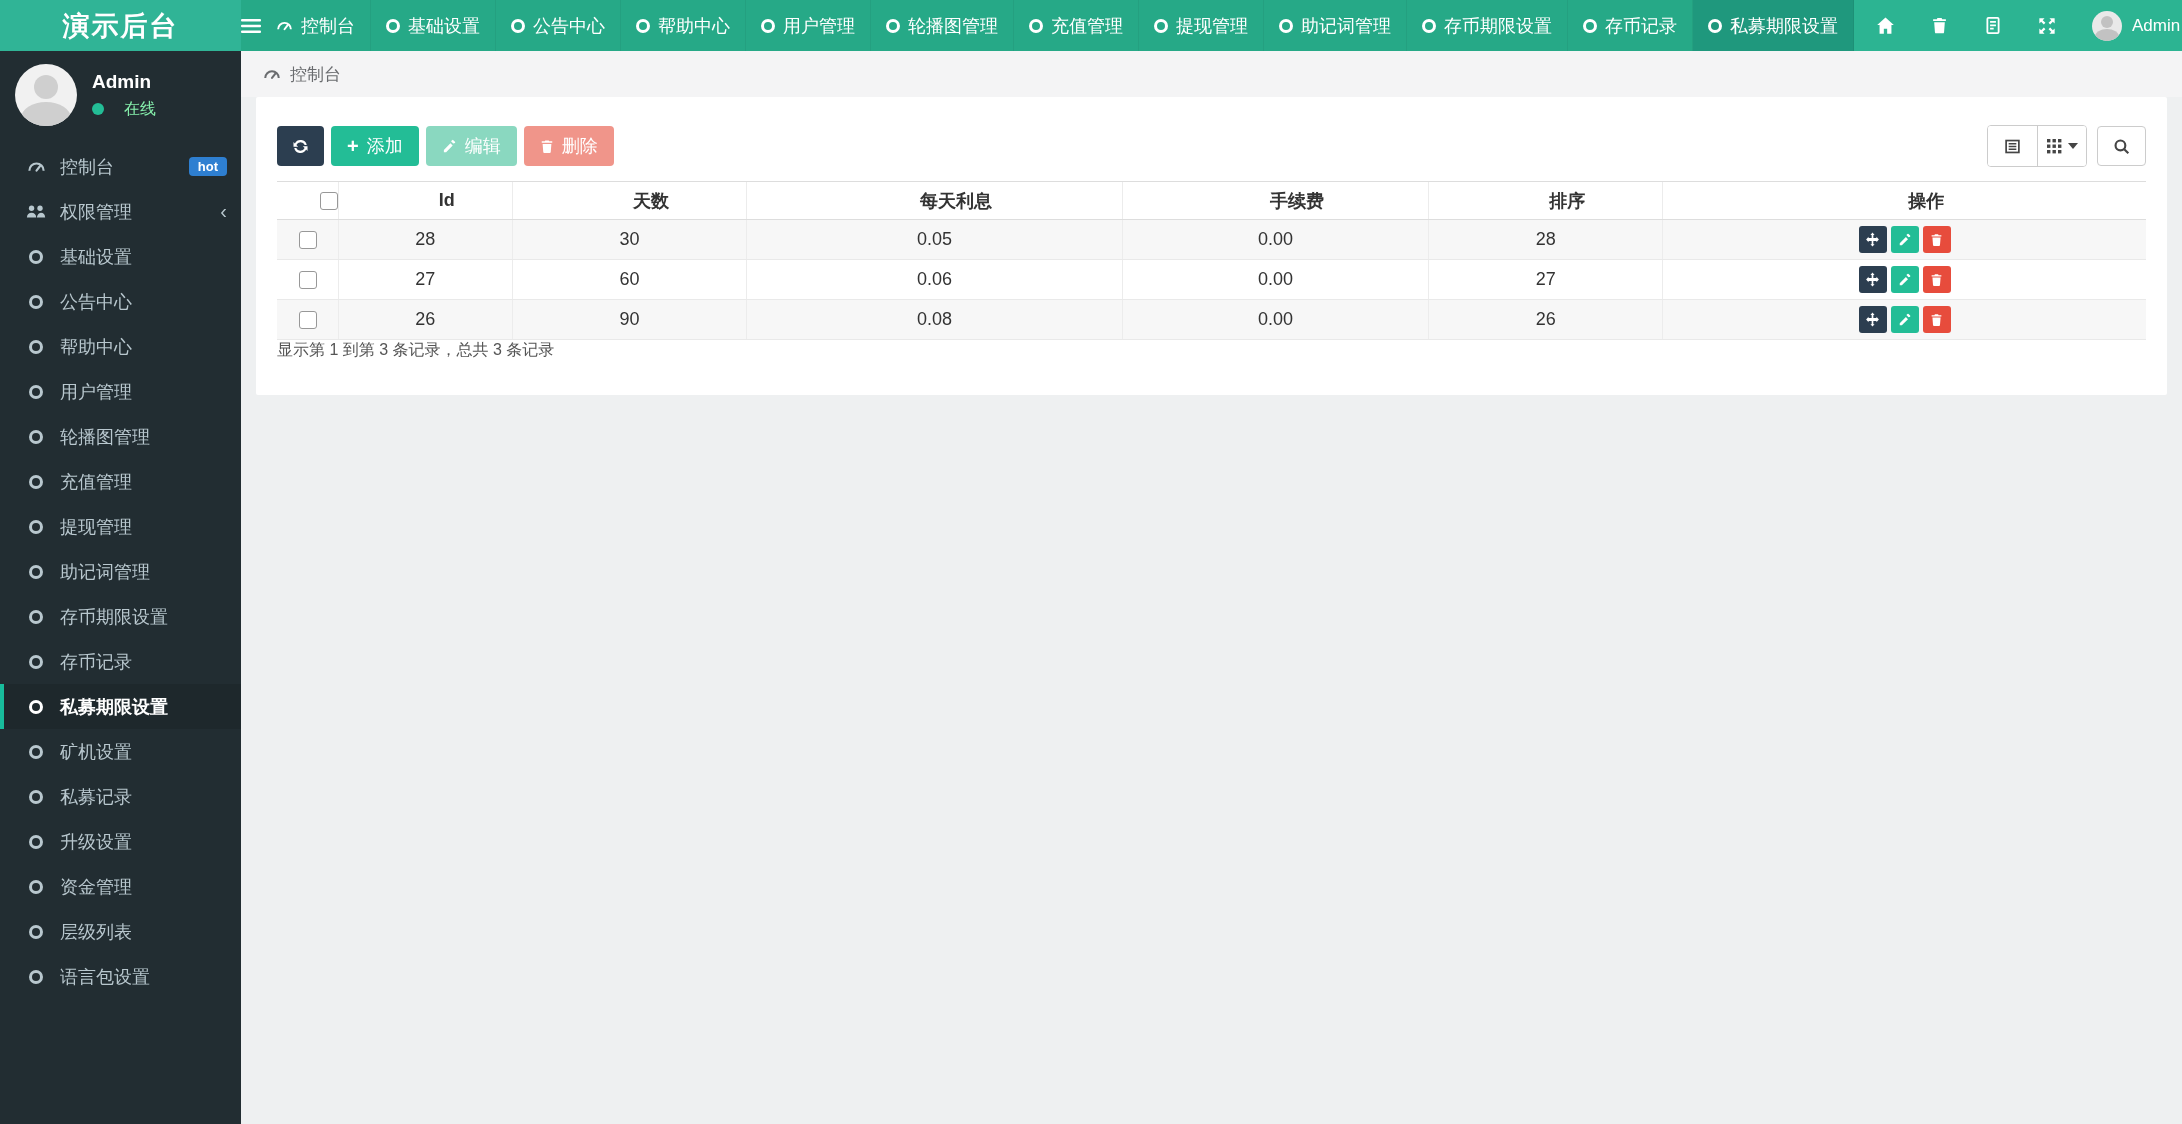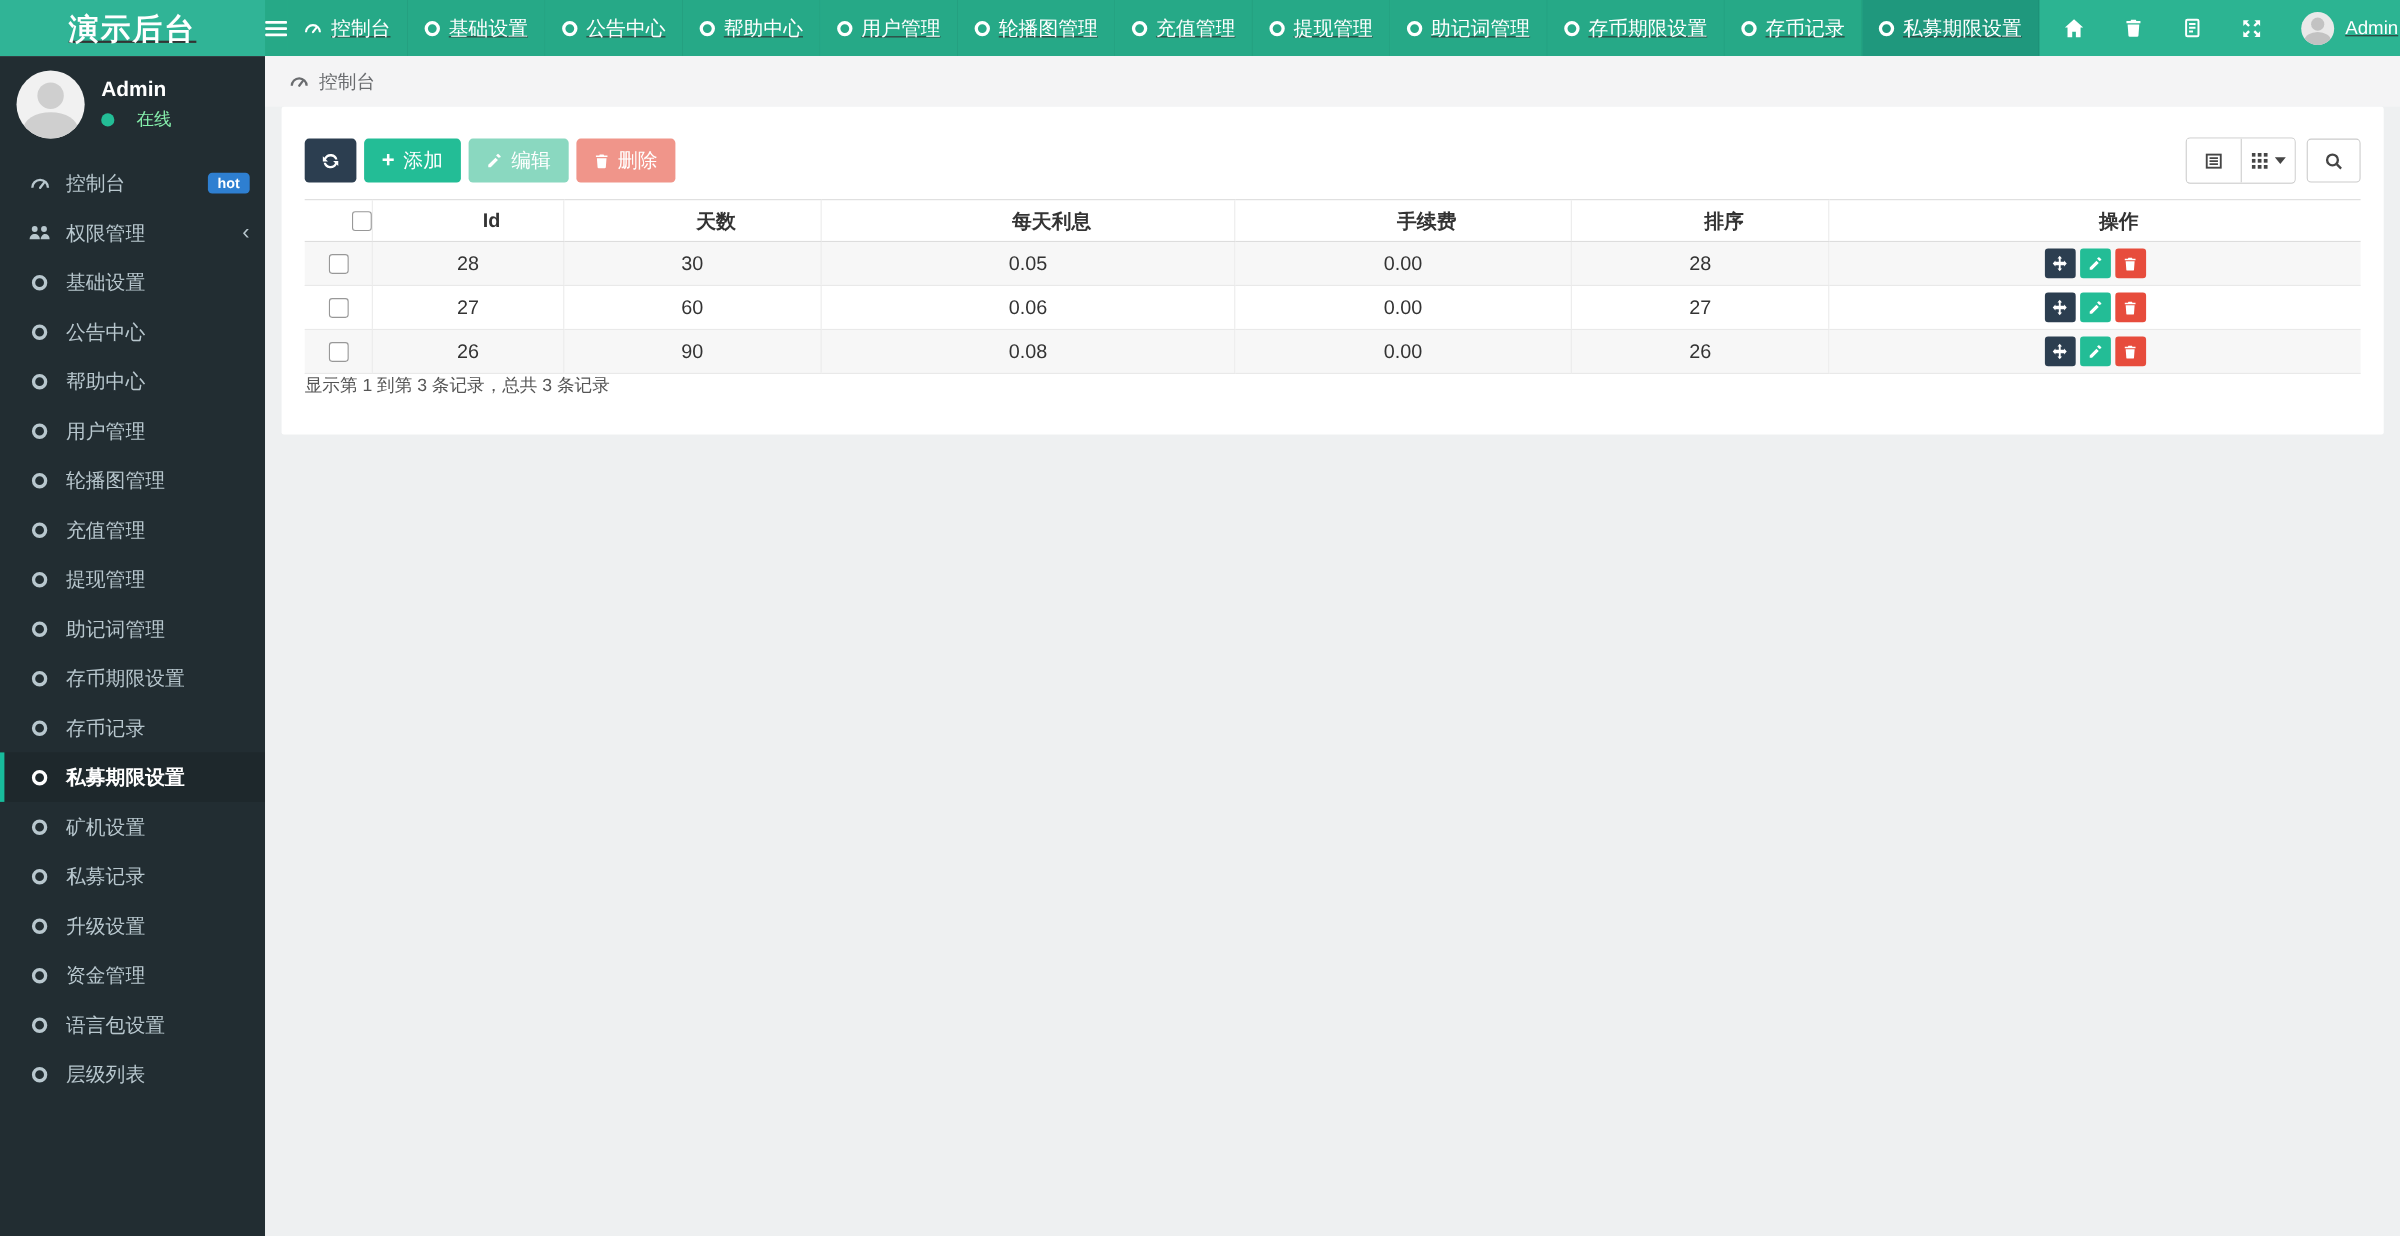--- a/index.html
+++ b/index.html
@@ -7,21 +7,21 @@
     --sidebar-bg:#222d32; --sidebar-text:#b8c7ce; --sidebar-active-bg:#1e282c; --accent:#18bc9c;
     --primary-dark:#2c3e50; --success:#23bd96; --success-muted:#8ad8c0; --danger:#e74c3c; --danger-muted:#f0958a;
     --hot-badge:#2e7fd1; --page-bg:#eef0f1; --strip-bg:#f4f4f5; --card-bg:#ffffff; --row-stripe:#f7f7f7;
     --border:#dddddd; --text:#333333; --online-dot:#23bd96;
   }
   *{box-sizing:border-box; margin:0; padding:0;}
   body{width:2182px; height:1124px; overflow:hidden; font-family:"Liberation Sans","DejaVu Sans",sans-serif; background:var(--page-bg); color:var(--text);}
   svg{display:block;}
 
   
-  .topbar{height:51px; display:flex; align-items:stretch; background:var(--nav-bg);text-decoration:underline;}
+  .topbar{height:51px; display:flex; align-items:stretch; background:var(--nav-bg);}
   .brand{width:241px; flex:0 0 241px; background:var(--brand-bg); color:#fff; font-size:27px; font-weight:bold; display:flex; align-items:center; justify-content:center; letter-spacing:2px;}
   .hamburger{width:62px; display:flex; align-items:center; justify-content:center; color:#fff; background:var(--nav-tab-bg); cursor:pointer;}
   .nav-tabs{display:flex; align-items:stretch;}
   .tab{display:flex; align-items:center; gap:8px; padding:0 15px; color:#fff; font-size:18px; background:var(--nav-tab-bg); border-right:1px solid rgba(0,0,0,0.05); cursor:pointer; white-space:nowrap;}
   .tab.active{background:var(--nav-tab-active-bg);}
   .ring{width:14px; height:14px; border:3px solid currentColor; border-radius:50%; flex:0 0 auto;}
   .topbar-right{margin-left:auto; display:flex; align-items:center; gap:36px; padding:0 22px; color:#fff;}
   .tb-icon{cursor:pointer; display:flex; align-items:center;}
   .tb-user{display:flex; align-items:center; gap:10px; cursor:pointer;}
   .avatar-sm{width:30px; height:30px; border-radius:50%; background:#e9e9e9; position:relative; overflow:hidden;}
@@ -344,29 +344,29 @@
             <span class="ring"></span>
           </span>
     <span>资金管理</span>
 
   </li>
         <li class="menu-item">
 
     <span class="mi-icon">
             <span class="ring"></span>
           </span>
+    <span>层级列表</span>
+
+  </li>
+        <li class="menu-item">
+
+    <span class="mi-icon">
+            <span class="ring"></span>
+          </span>
     <span>语言包设置</span>
-
-  </li>
-        <li class="menu-item">
-
-    <span class="mi-icon">
-            <span class="ring"></span>
-          </span>
-    <span>层级列表</span>
 
   </li>
       </ul>
   </div>
 
   <div class="content">
     <div class="breadcrumb">
       <span>
         <svg width="18" height="18" viewBox="0 0 16 16" fill="none" stroke="#6a6c6f" stroke-width="1.8">
             <path d="M2 11.5a6 6 0 1 1 12 0"></path>

